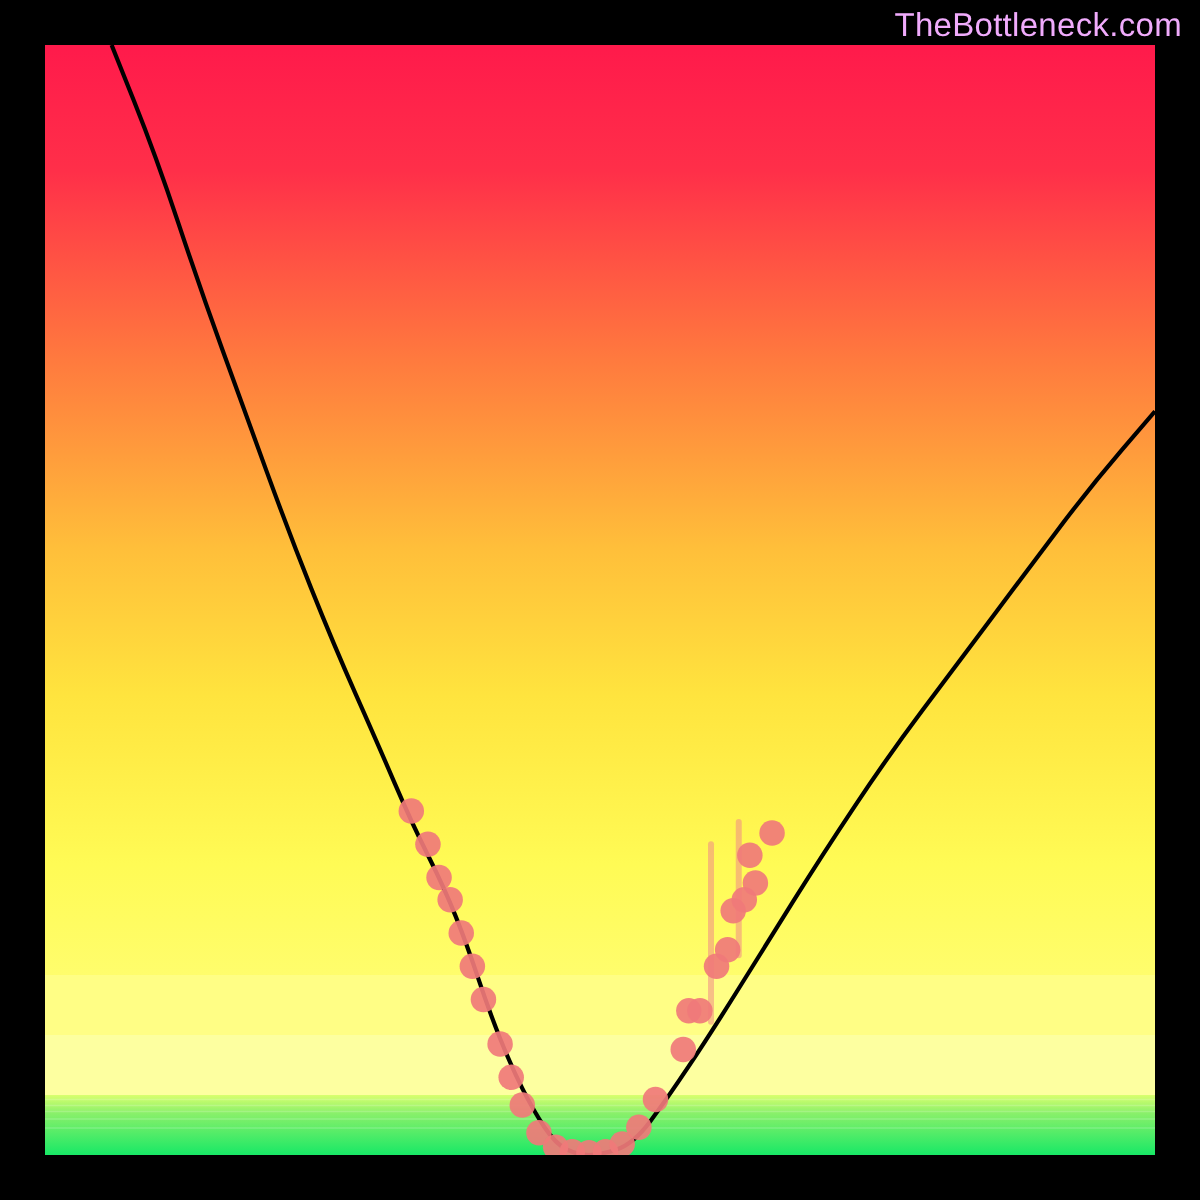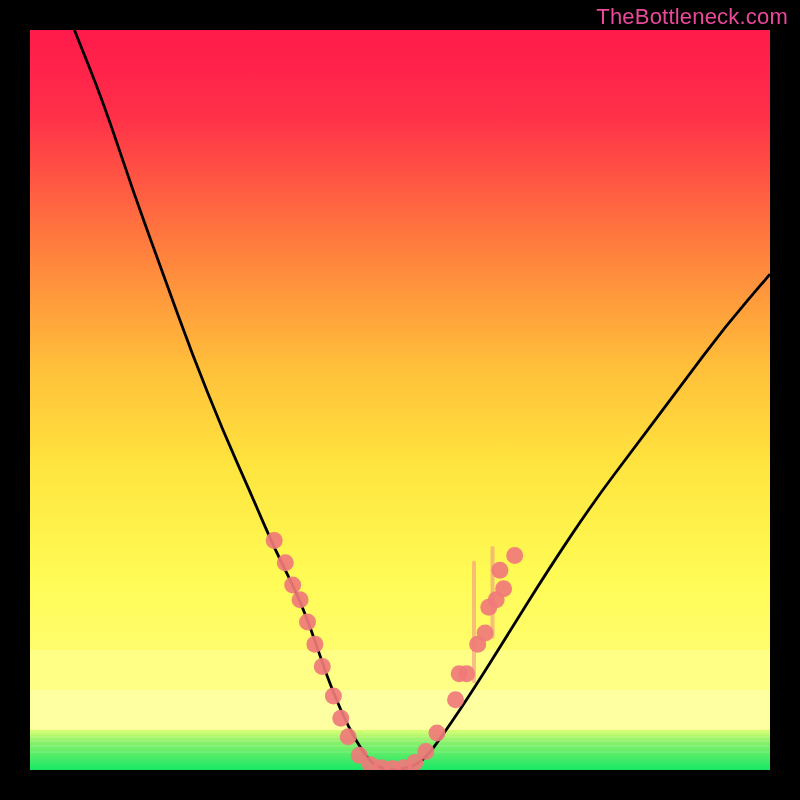--- a/index.html
+++ b/index.html
@@ -16,21 +16,21 @@
     left: 30px;
     top: 30px;
     width: 740px;
     height: 740px;
     background: #000;
   }
   .watermark {
     position: absolute;
     top: 4px;
     right: 12px;
-    color: #ec4899;
+    color: #f0abfc;
     font-size: 22px;
     font-weight: 500;
     letter-spacing: 0.2px;
     z-index: 10;
   }
   svg {
     display: block;
   }
 </style>
 </head>

